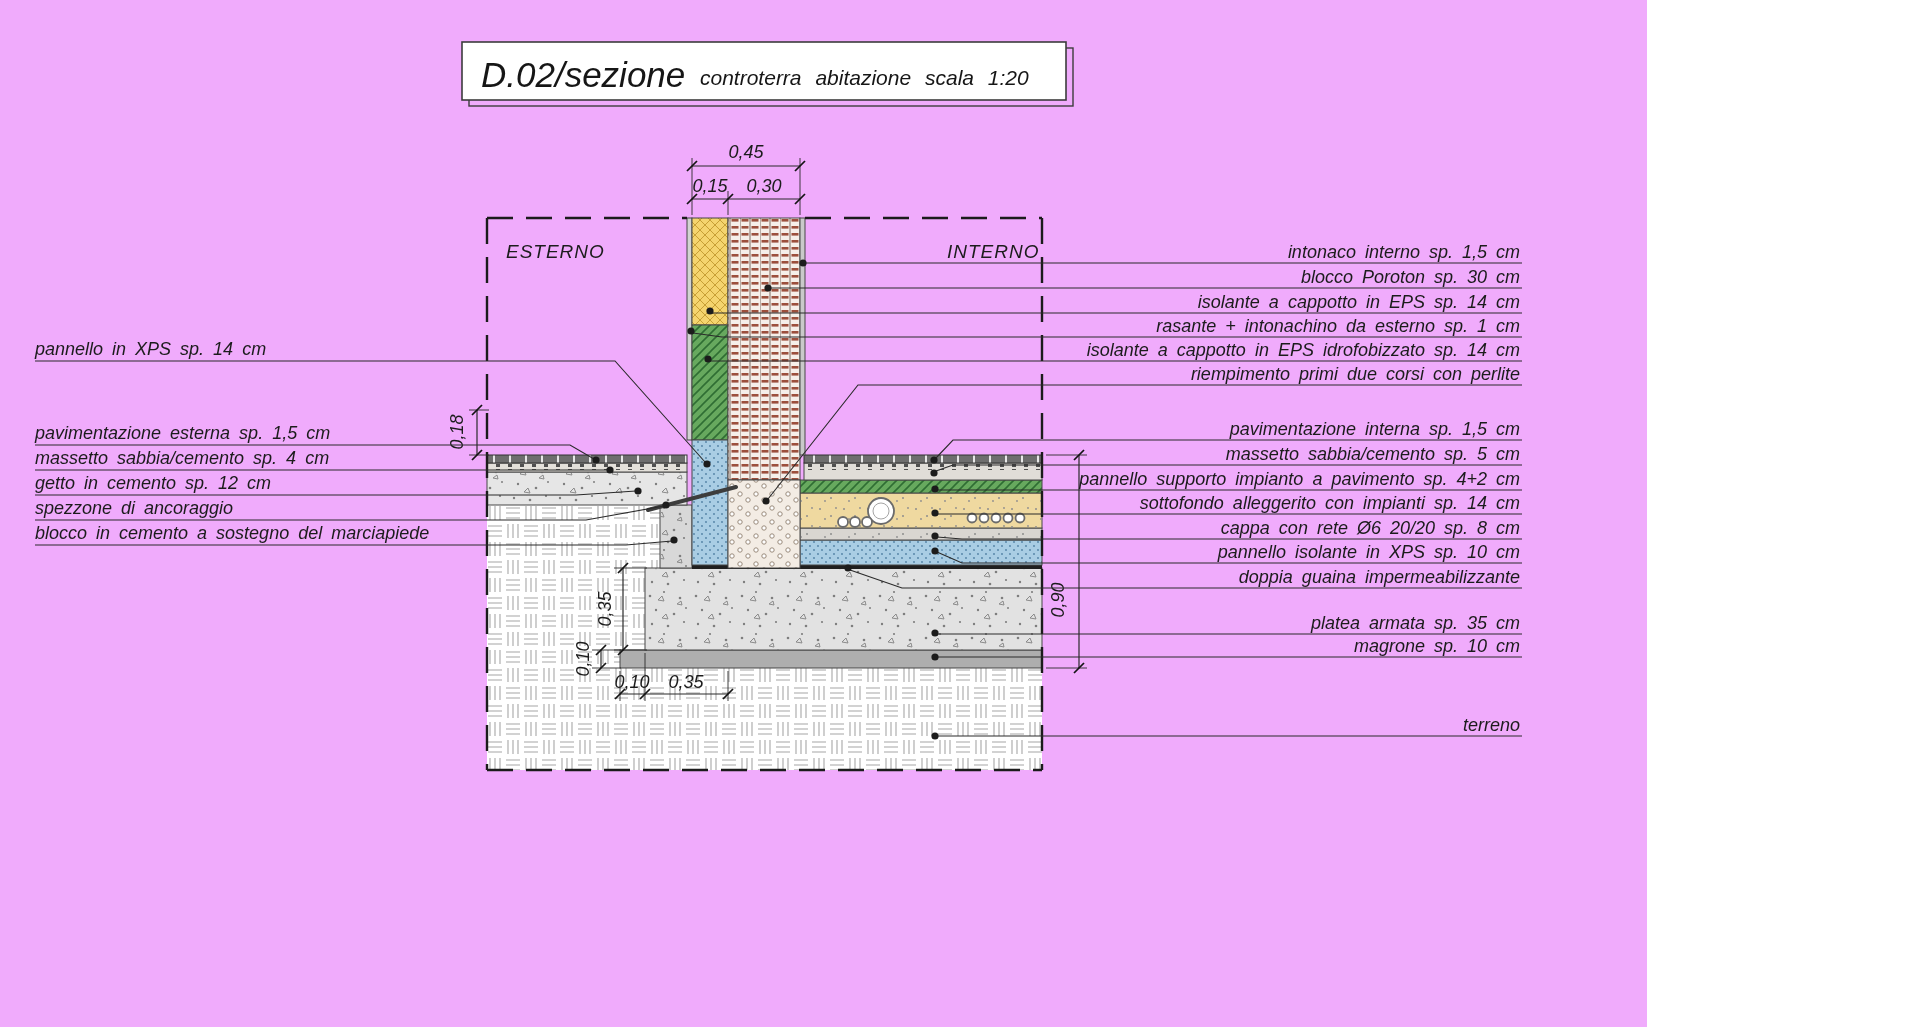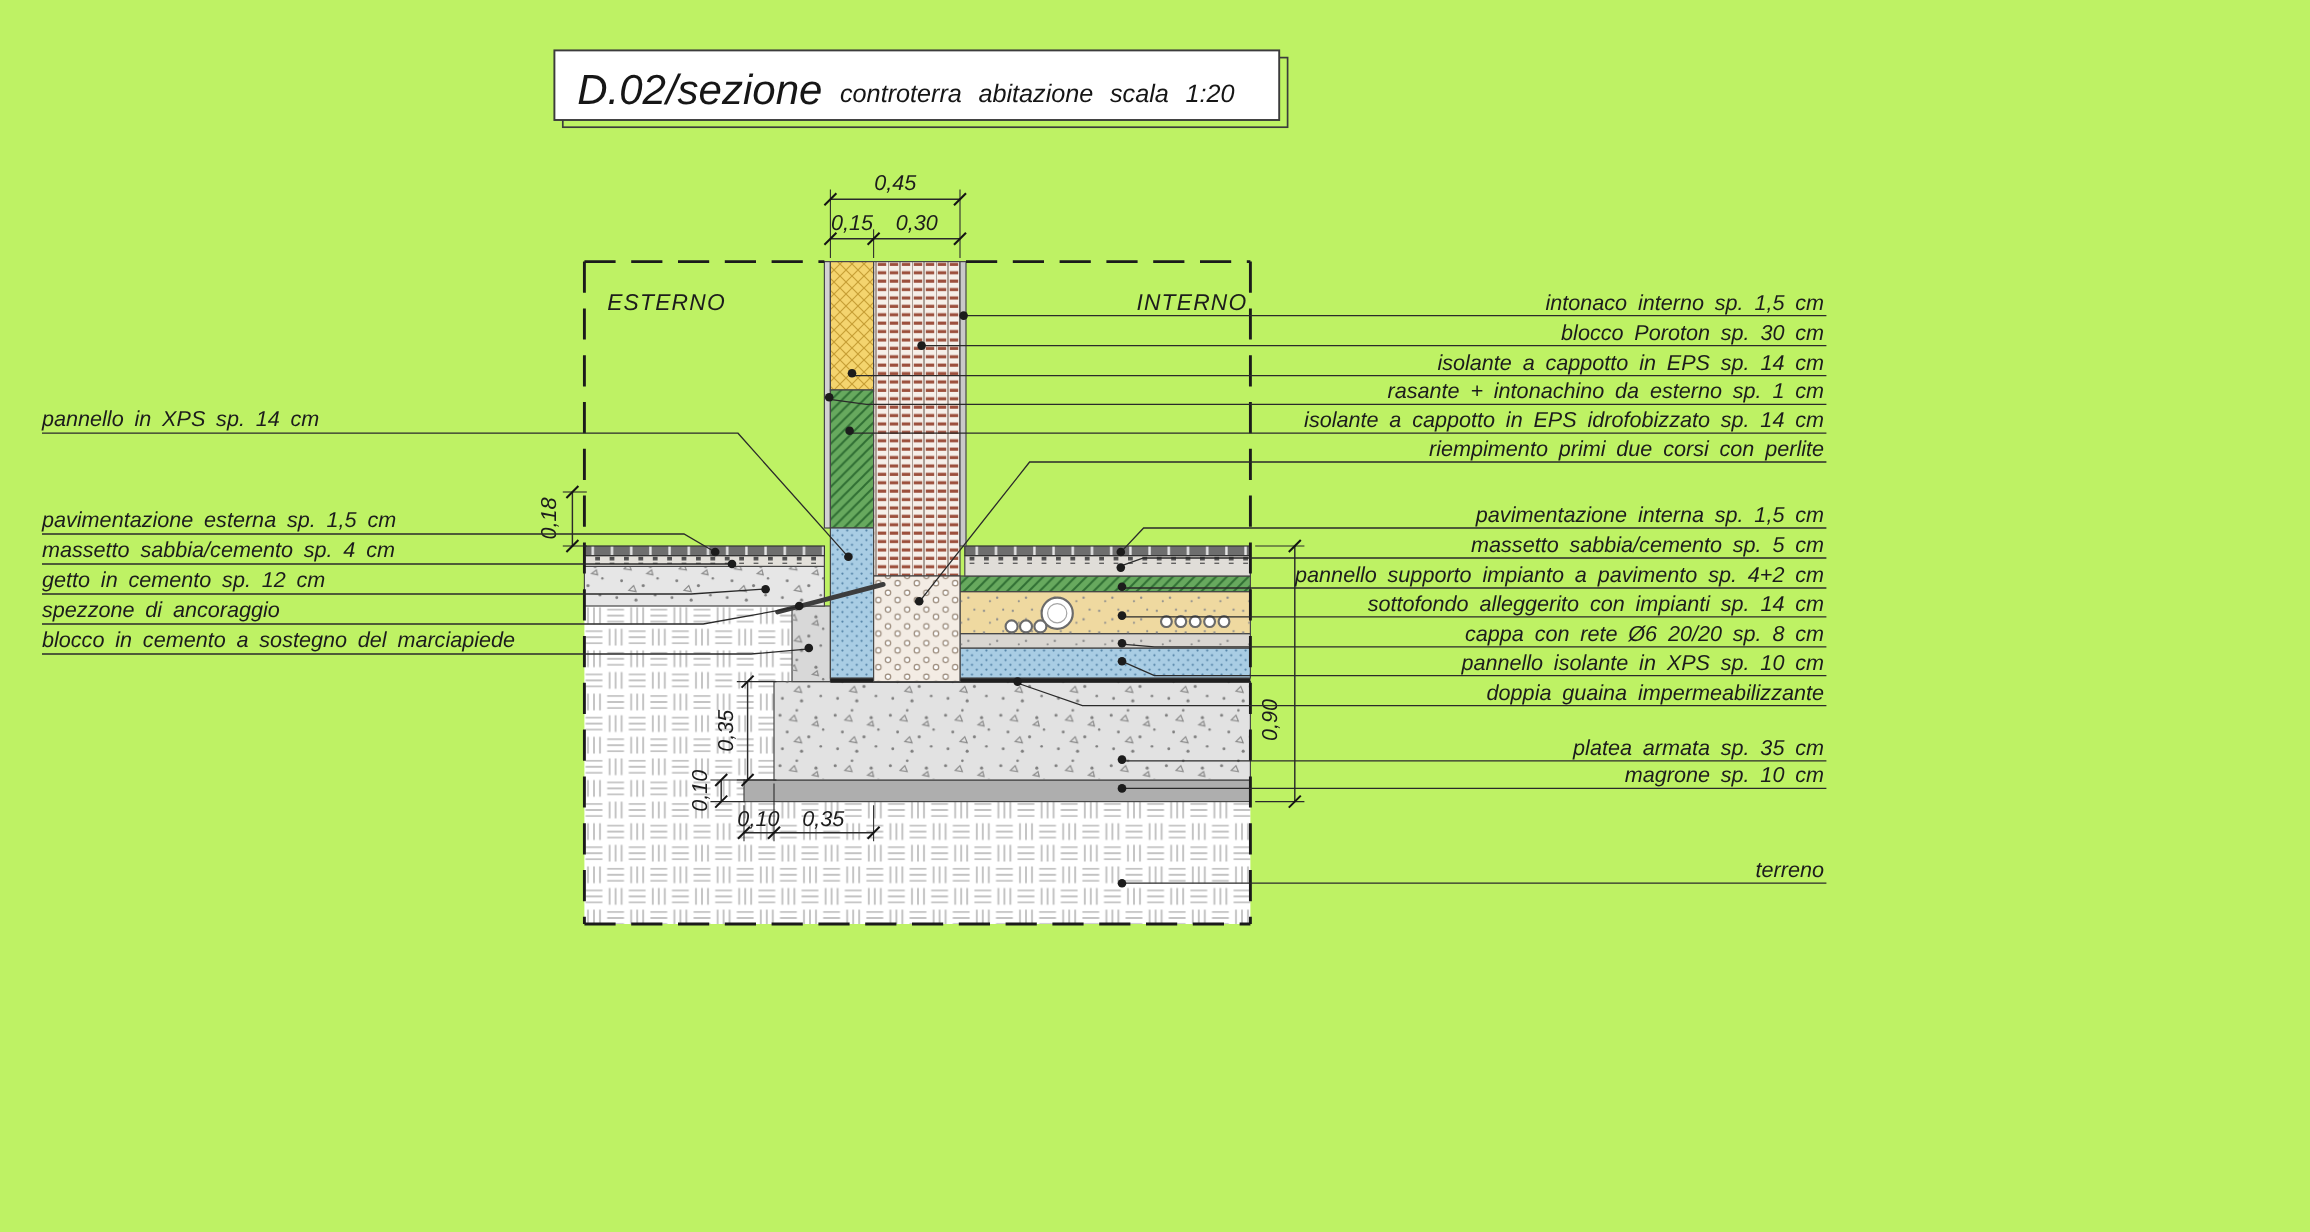--- a/index.html
+++ b/index.html
@@ -1,16 +1,16 @@
 <!DOCTYPE html>
 <html><head>
 <meta charset="utf-8">
 <style>
   html,body{margin:0;padding:0;background:#ffffff;}
-  .canvas{position:relative;width:1925px;height:1027px;background:#bef264;overflow:hidden;
+  .canvas{position:relative;width:1647px;height:1027px;background:#f0abfc;overflow:hidden;
           font-family:"Liberation Sans",sans-serif;}
   svg{display:block;}
   .t-lbl{font:italic 18px "Liberation Sans",sans-serif;fill:#1c1c1c;word-spacing:4px;}
   .t-dim{font:italic 18px "Liberation Sans",sans-serif;fill:#1c1c1c;}
   .t-zone{font:italic 19px "Liberation Sans",sans-serif;fill:#1c1c1c;letter-spacing:1px;}
   .t-title{font:italic 35px "Liberation Sans",sans-serif;fill:#161616;}
   .t-sub{font:italic 21px "Liberation Sans",sans-serif;fill:#161616;word-spacing:8px;}
   .leader{stroke:#2a2a2a;stroke-width:1.1;fill:none;}
   .dot{fill:#1c1c1c;}
   .dim{stroke:#2a2a2a;stroke-width:1.2;fill:none;}

